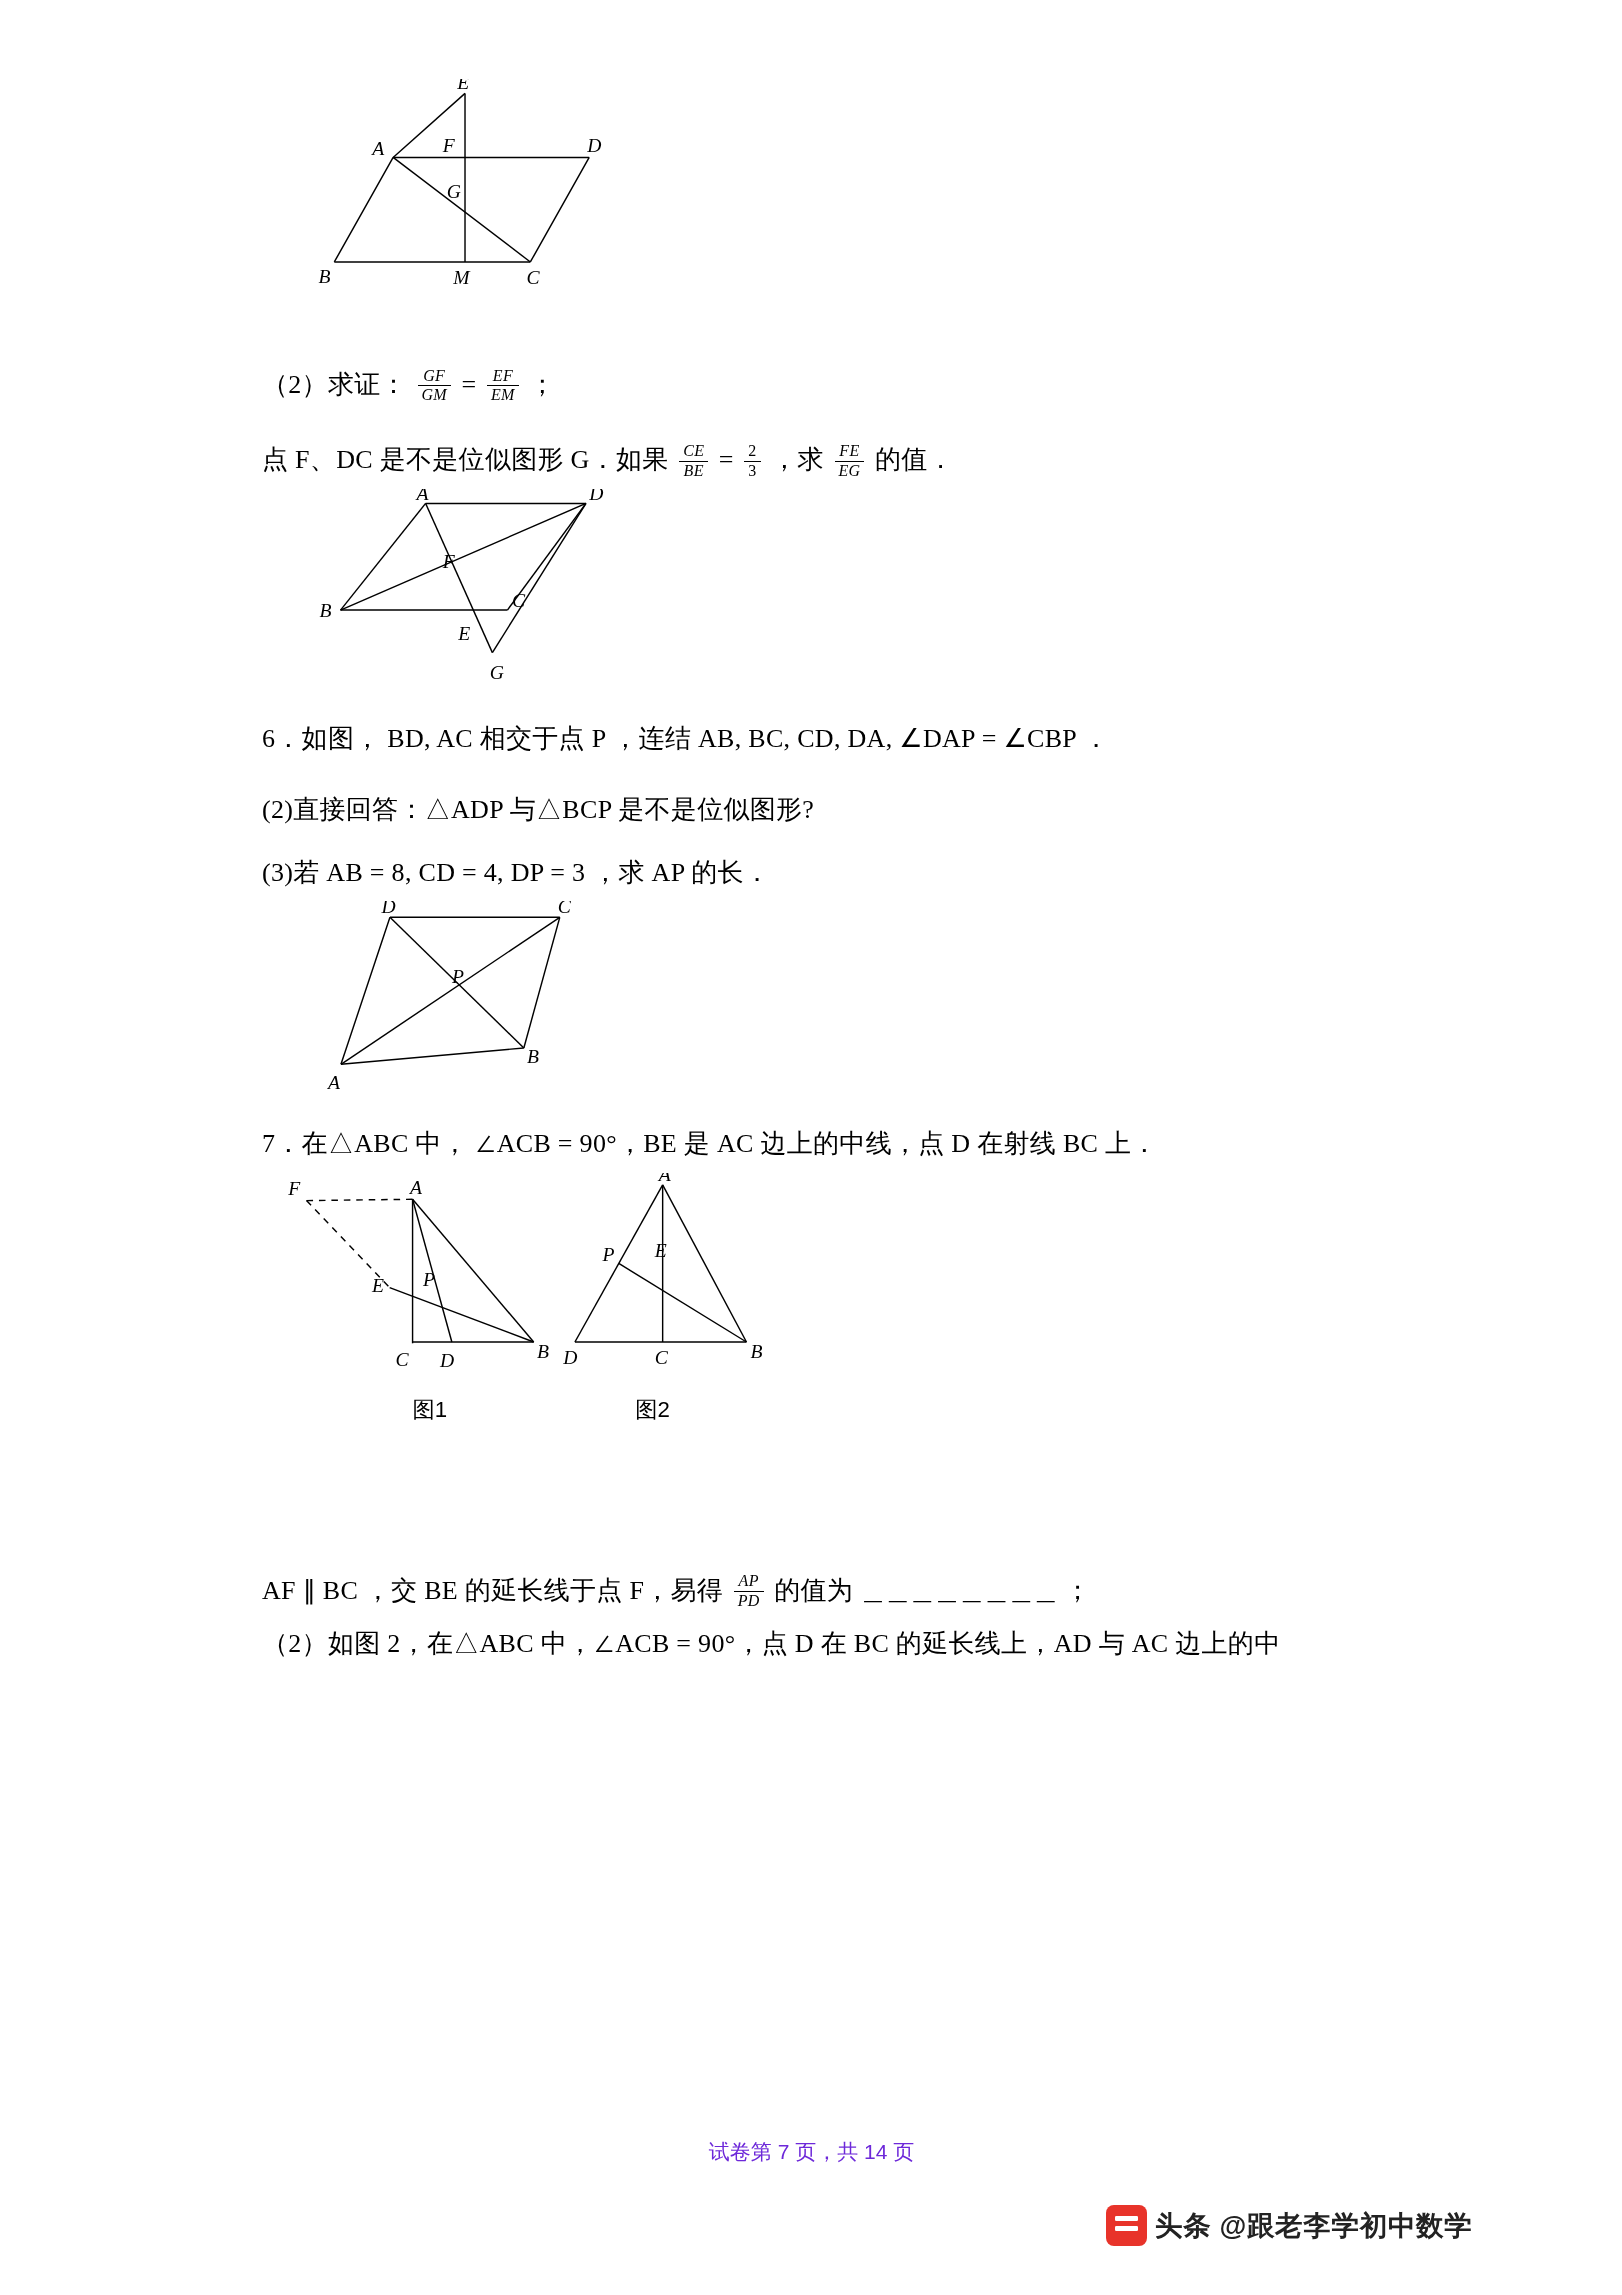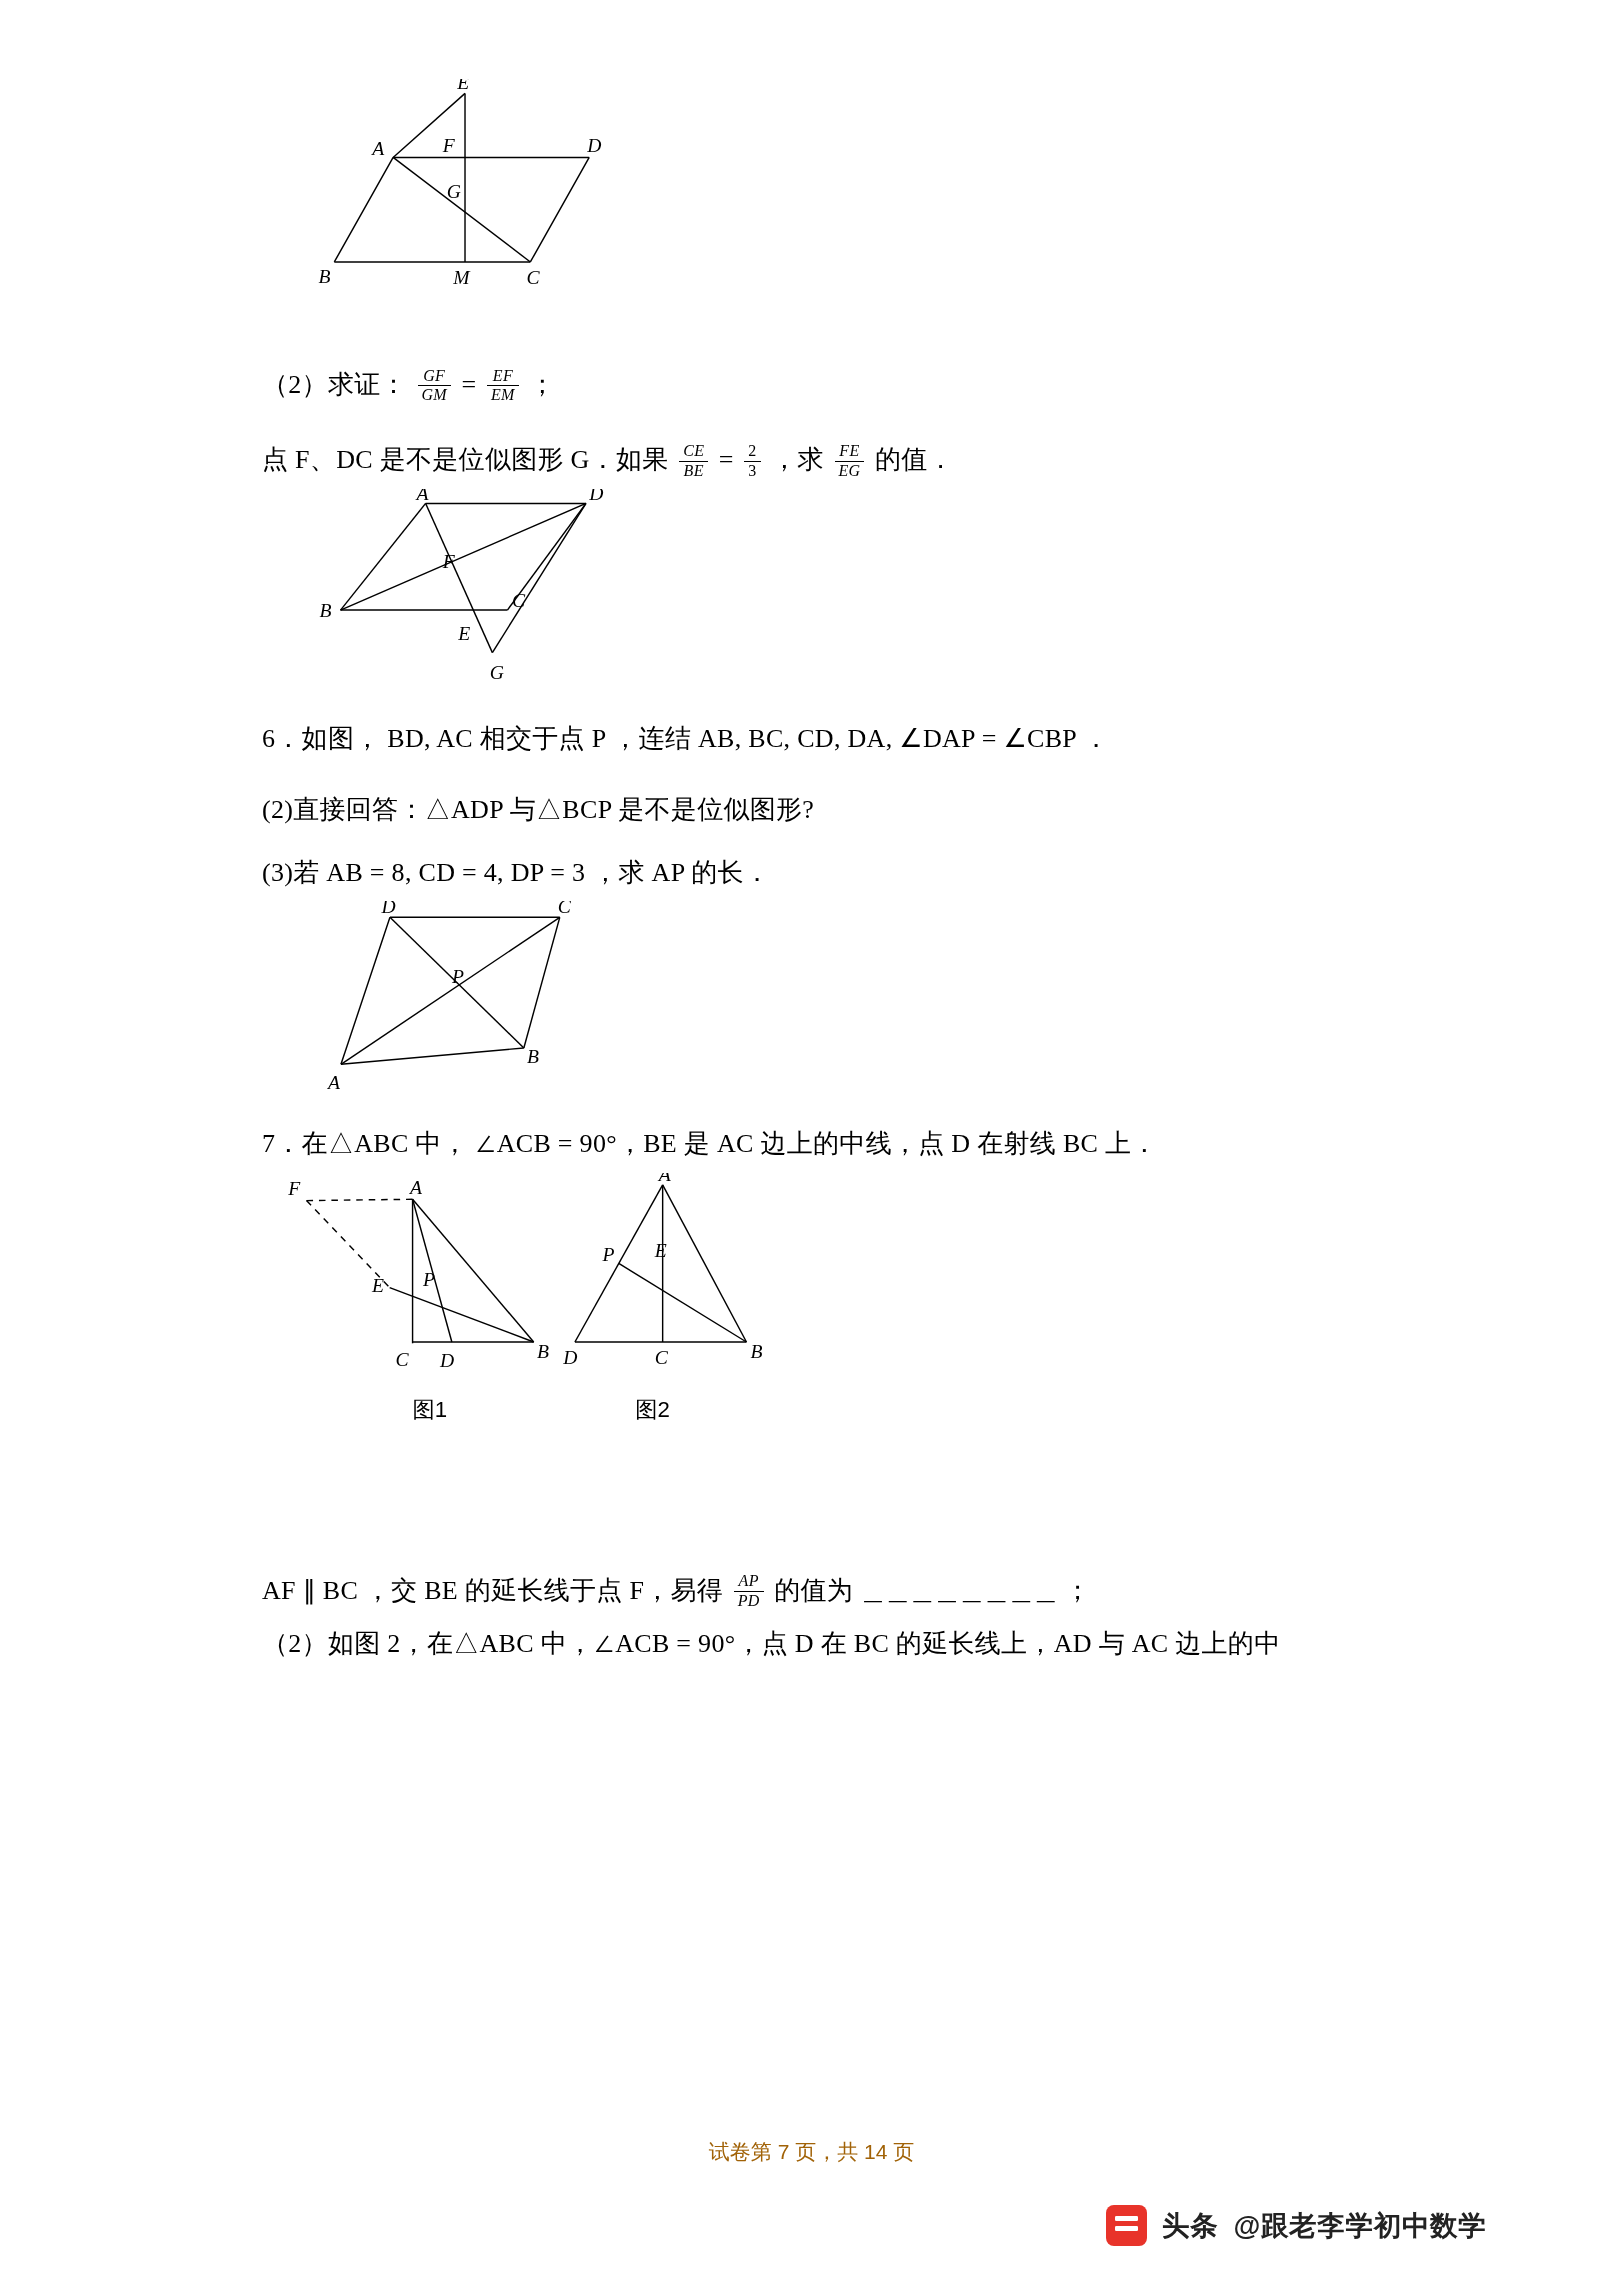--- a/index.html
+++ b/index.html
@@ -44,30 +44,30 @@
   .fig{ position:relative; }
   svg{ display:block; }
   .lbl{ font-family:"Liberation Serif", serif; font-style:italic; font-size:30px; }
   .lbl-cn{ font-family:"Liberation Sans", sans-serif; font-style:normal; font-size:34px; }
   .footer{
     position:absolute;
     left:0; right:0;
     top:2138px;
     text-align:center;
     font-size:21px;
-    color:#a16207;
+    color:#6d28d9;
     font-family:"Liberation Sans", sans-serif;
   }
   .watermark{
     position:absolute;
     left:1106px;
     top:2205px;
     display:flex;
     align-items:center;
-    gap:15px;
+    gap:8px;
   }
   .wm-logo{
     width:41px;height:41px;
     background:#e8332a;
     border-radius:7.9px;
     position:relative;
   }
   .wm-logo:before{
     content:"";
     position:absolute;left:8.5px;top:10.5px;width:23.6px;height:5.2px;background:#fff;border-radius:1.3px;

